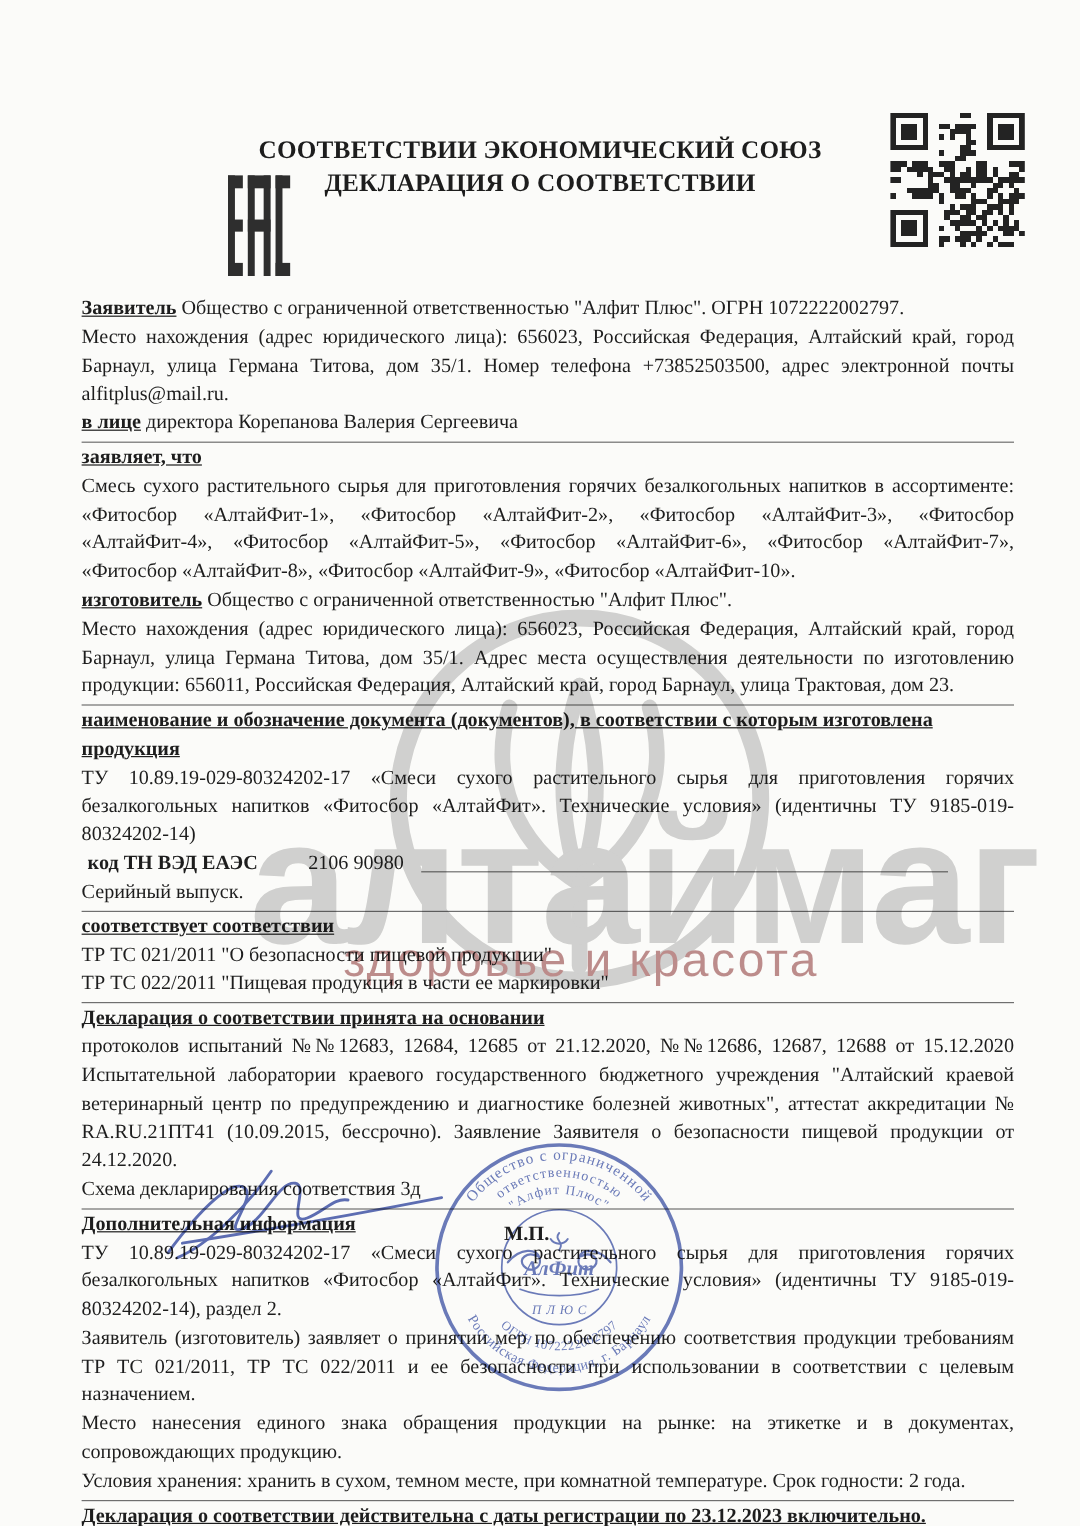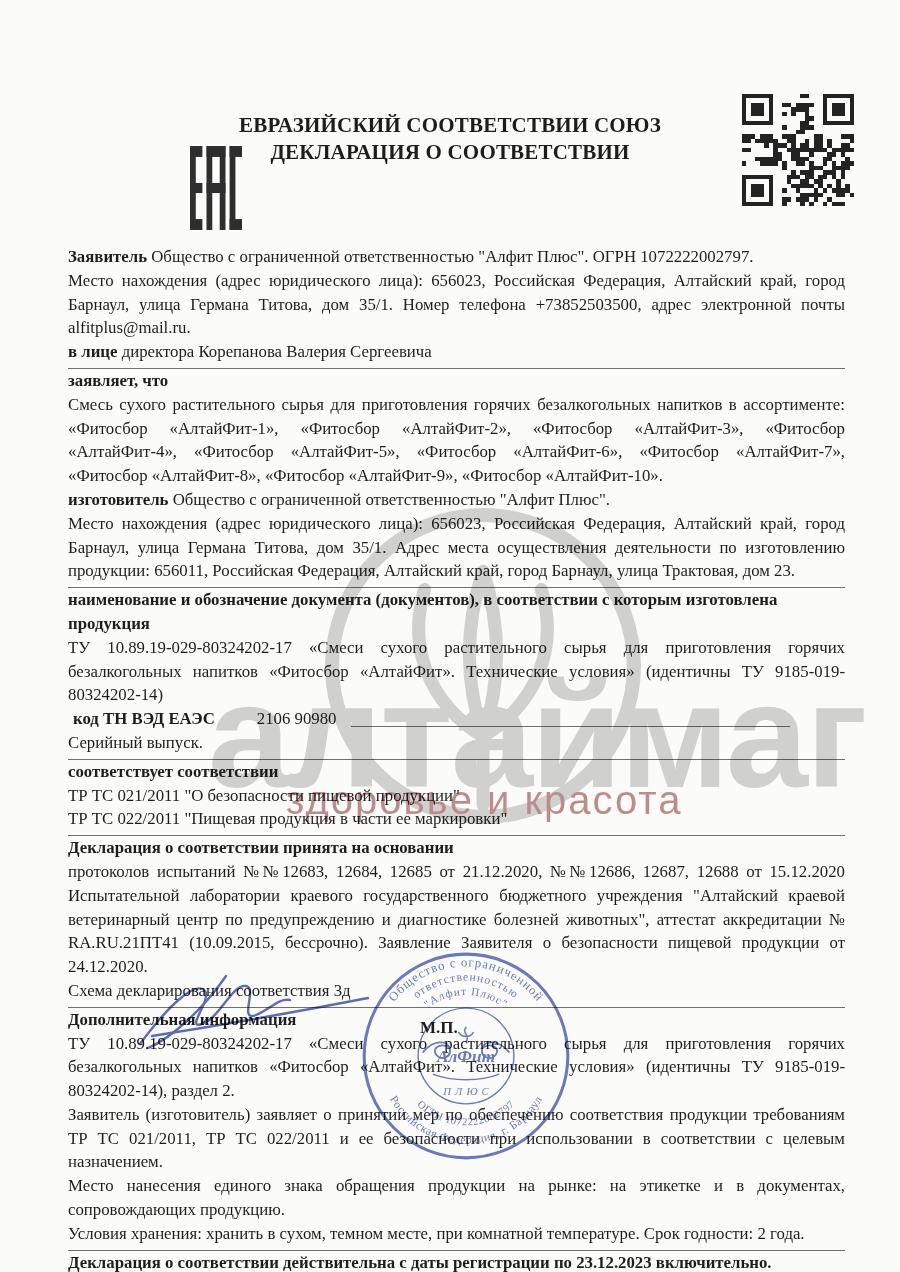--- a/index.html
+++ b/index.html
@@ -16,21 +16,21 @@
     position:absolute; left:120px; right:120px; top:112px;
     text-align:center; font-weight:bold; font-size:21px; line-height:27px; letter-spacing:.2px;
   }
   .qr { position:absolute; left:742px; top:94px; width:112px; height:112px; shape-rendering:crispEdges; }
   .qr rect { fill:#232323; }
   
   .content { position:relative; z-index:1; padding:0 55px 0 68px; font-size:16.8px; line-height:23.8px; }
   .content p { margin:0; }
   .j { text-align:justify; }
   .rule { border-bottom:1.8px solid #6f6f6f; padding-bottom:4px; margin-bottom:3px; }
-  b { font-weight:bold; }
+  b { font-weight:bold;text-decoration:underline; }
   .code-row { display:flex; align-items:flex-end; }
   .code-label { font-weight:bold; padding-left:5px; white-space:nowrap; }
   .code-value { margin-left:42px; white-space:nowrap; }
   .code-line { flex:1; border-bottom:1.8px solid #6f6f6f; margin:0 55px 4px 14px; align-self:flex-end; }
   
   .validity { margin-top:14px; font-weight:bold; }
   .sig-row { display:flex; margin-top:12px; }
   .sig-left { width:345px; margin-left:52px; }
   .sig-line { height:28px; border-bottom:2px solid #454545; }
   .sig-right { flex:1; margin-left:78px; }
@@ -71,21 +71,21 @@
         <rect x="40" y="0" width="14" height="100"></rect>
         <rect x="72" y="0" width="14" height="100"></rect>
         <rect x="40" y="0" width="46" height="13"></rect>
         <rect x="40" y="44" width="46" height="12"></rect>
         <rect x="96" y="0" width="14" height="100"></rect>
         <rect x="96" y="0" width="30" height="13"></rect>
         <rect x="96" y="87" width="30" height="13"></rect>
       </g>
     </svg>
     <div class="doc-title">
-      <div>ЕВРАЗИЙСКИЙ СООТВЕТСТВИИ СОЮЗ</div>
+      <div>СООТВЕТСТВИИ ЭКОНОМИЧЕСКИЙ СОЮЗ</div>
       <div>ДЕКЛАРАЦИЯ О СООТВЕТСТВИИ</div>
     </div>
     <svg class="qr" viewBox="0 0 25 25">
       <g id="qr-cells">
           <rect x="13" y="0" width="1" height="1"></rect>
           <rect x="14" y="0" width="1" height="1"></rect>
           <rect x="9" y="2" width="1" height="1"></rect>
           <rect x="10" y="2" width="1" height="1"></rect>
           <rect x="12" y="2" width="1" height="1"></rect>
           <rect x="13" y="2" width="1" height="1"></rect>

